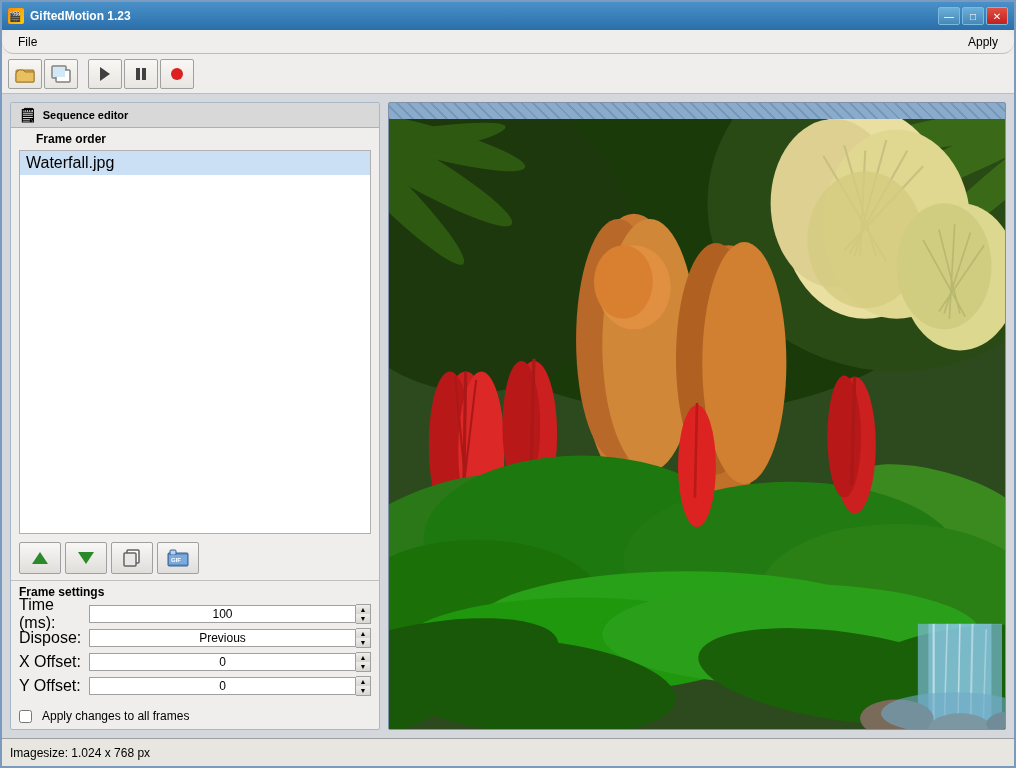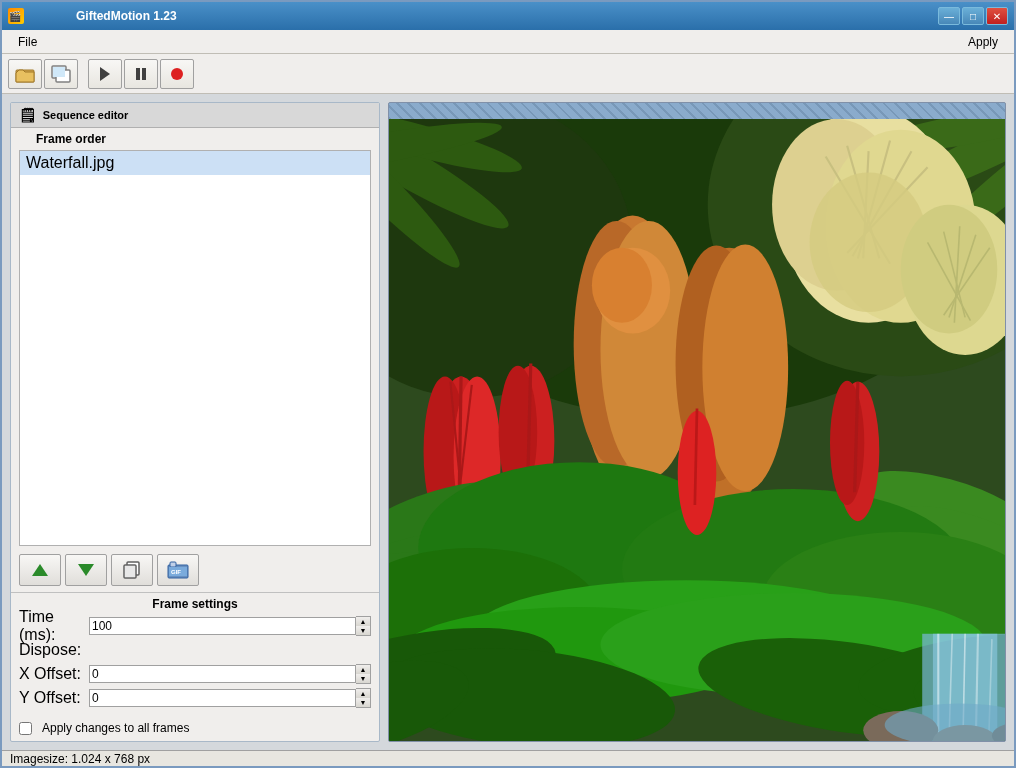--- a/index.html
+++ b/index.html
@@ -46,21 +46,20 @@
       display: flex;
       align-items: center;
       justify-content: center;
       font-size: 10px;
     }
 
     .title-text {
       color: white;
       font-weight: bold;
       font-size: 12px;
-      margin-left: 46px;
     }
 
     .title-buttons {
       display: flex;
       gap: 2px;
     }
 
     .title-btn {
       width: 22px;
       height: 18px;
@@ -82,20 +81,21 @@
     
     .menu-bar {
       background: #f0eeec;
       height: 24px;
       display: flex;
       align-items: center;
       padding: 0 8px;
       border-bottom: 1px solid #c0bdb5;
       flex-shrink: 0;
       justify-content: space-between;
+      border-radius: 12px;
     }
 
     .menu-item {
       padding: 2px 8px;
       cursor: pointer;
       font-size: 12px;
     }
 
     
     .toolbar {
@@ -227,21 +227,20 @@
     
     .frame-settings {
       padding: 4px 8px;
       border-top: 1px solid #c0c0c0;
     }
 
     .settings-label {
       font-weight: bold;
       font-size: 12px;
       margin-bottom: 4px;
-      text-align: center;
     }
 
     .setting-row {
       display: flex;
       align-items: center;
       margin-bottom: 2px;
       height: 22px;
     }
 
     .setting-name {
@@ -255,21 +254,21 @@
       align-items: center;
     }
 
     .setting-input {
       flex: 1;
       height: 18px;
       border: 1px solid #a0a0a0;
       background: white;
       padding: 0 2px;
       font-size: 12px;
-      text-align: left;
+      text-align: center;
       outline: none;
     }
 
     .spinner-btns {
       display: flex;
       flex-direction: column;
       border: 1px solid #a0a0a0;
       border-left: none;
     }
 
@@ -329,21 +328,21 @@
     }
 
     
     .preview-canvas {
       width: 100%;
       height: 100%;
     }
 
     
     .status-bar {
-      height: 16px;
+      height: 28px;
       background: #e8e6e0;
       border-top: 1px solid #a0a0a0;
       display: flex;
       align-items: center;
       padding: 0 8px;
       font-size: 12px;
       flex-shrink: 0;
     }
   </style>
 </head>
@@ -448,20 +447,27 @@
             <input class="setting-input" type="text" value="100" style="">
             <div class="spinner-btns">
               <div class="spinner-btn">▲</div>
               <div class="spinner-btn">▼</div>
             </div>
           </div>
         </div>
 
         <div class="setting-row">
           <span class="setting-name">Dispose:</span>
+          <div class="setting-input-wrapper">
+            <input class="setting-input" type="text" value="Previous" style="">
+            <div class="spinner-btns">
+              <div class="spinner-btn">▲</div>
+              <div class="spinner-btn">▼</div>
+            </div>
+          </div>
         </div>
 
         <div class="setting-row">
           <span class="setting-name">X Offset:</span>
           <div class="setting-input-wrapper">
             <input class="setting-input" type="text" value="0" style="">
             <div class="spinner-btns">
               <div class="spinner-btn">▲</div>
               <div class="spinner-btn">▼</div>
             </div>

